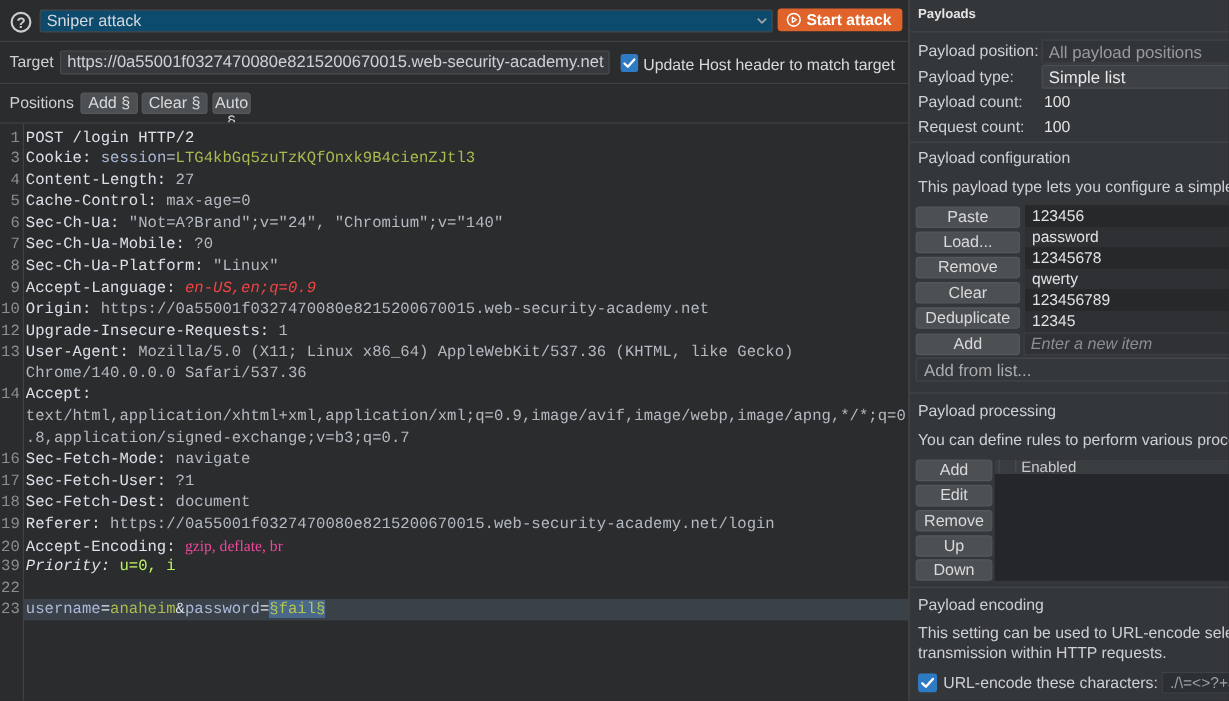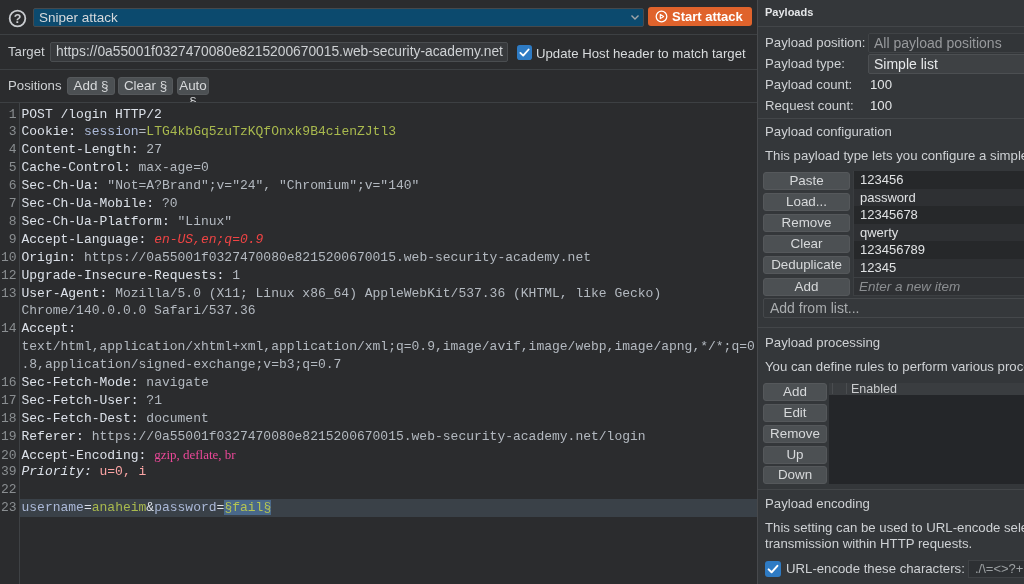--- a/index.html
+++ b/index.html
@@ -74,21 +74,21 @@
 <div class="r"><span class="n">13</span><span class="c"><span style="color:#dce1e9;">User-Agent: </span><span style="color:#b3b9c0;">Mozilla/5.0 (X11; Linux x86_64) AppleWebKit/537.36 (KHTML, like Gecko)</span></span></div>
 <div class="r"><span class="n"></span><span class="c"><span style="color:#b3b9c0;">Chrome/140.0.0.0 Safari/537.36</span></span></div>
 <div class="r"><span class="n">14</span><span class="c"><span style="color:#dce1e9;">Accept: </span></span></div>
 <div class="r"><span class="n"></span><span class="c"><span style="color:#b3b9c0;">text/html,application/xhtml+xml,application/xml;q=0.9,image/avif,image/webp,image/apng,*/*;q=0</span></span></div>
 <div class="r"><span class="n"></span><span class="c"><span style="color:#b3b9c0;">.8,application/signed-exchange;v=b3;q=0.7</span></span></div>
 <div class="r"><span class="n">16</span><span class="c"><span style="color:#dce1e9;">Sec-Fetch-Mode: </span><span style="color:#b3b9c0;">navigate</span></span></div>
 <div class="r"><span class="n">17</span><span class="c"><span style="color:#dce1e9;">Sec-Fetch-User: </span><span style="color:#b3b9c0;">?1</span></span></div>
 <div class="r"><span class="n">18</span><span class="c"><span style="color:#dce1e9;">Sec-Fetch-Dest: </span><span style="color:#b3b9c0;">document</span></span></div>
 <div class="r"><span class="n">19</span><span class="c"><span style="color:#dce1e9;">Referer: </span><span style="color:#b3b9c0;">https://0a55001f0327470080e8215200670015.web-security-academy.net/login</span></span></div>
 <div class="r"><span class="n">20</span><span class="c"><span style="color:#dce1e9;">Accept-Encoding: </span><span style="color:#ec4899;font-family:Liberation Serif, serif;">gzip, deflate, br</span></span></div>
-<div class="r"><span class="n">39</span><span class="c"><span style="color:#dce1e9;font-style:italic;">Priority: </span><span style="color:#fca5a5;">u=0, i</span></span></div>
+<div class="r"><span class="n">39</span><span class="c"><span style="color:#dce1e9;font-style:italic;">Priority: </span><span style="color:#bef264;">u=0, i</span></span></div>
 <div class="r"><span class="n">22</span><span class="c"></span></div>
 <div class="r hl"><span class="n">23</span><span class="c"><span style="color:#abb9d8;">username</span><span style="color:#dce1e9;">=</span><span style="color:#a9ba4e;">anaheim</span><span style="color:#dce1e9;">&amp;</span><span style="color:#abb9d8;">password</span><span style="color:#dce1e9;">=</span><span style="color:#b5c552;background:#49688a;">§fail§</span></span></div>
 </div>
 <div id="gutline"></div>
 
 <div id="panel"></div>
 <div class="abs" style="left:765px;top:6px;font-size:11px;font-weight:bold;color:#e4e6e8;">Payloads</div>
 <div class="psep" style="left:758px;top:26px;width:266px;"></div>
 <div class="lbl" style="left:765px;top:33px;">Payload position:</div>
 <div class="combo" style="left:868px;top:33px;width:160px;height:20px;background:#323538;

